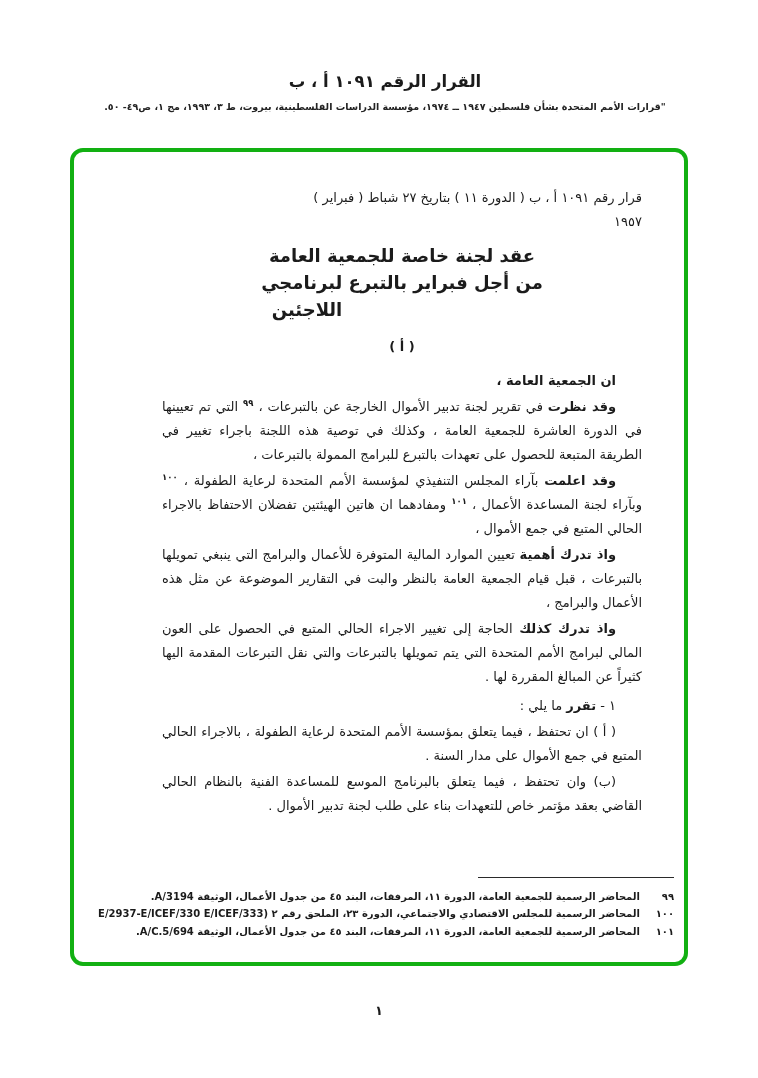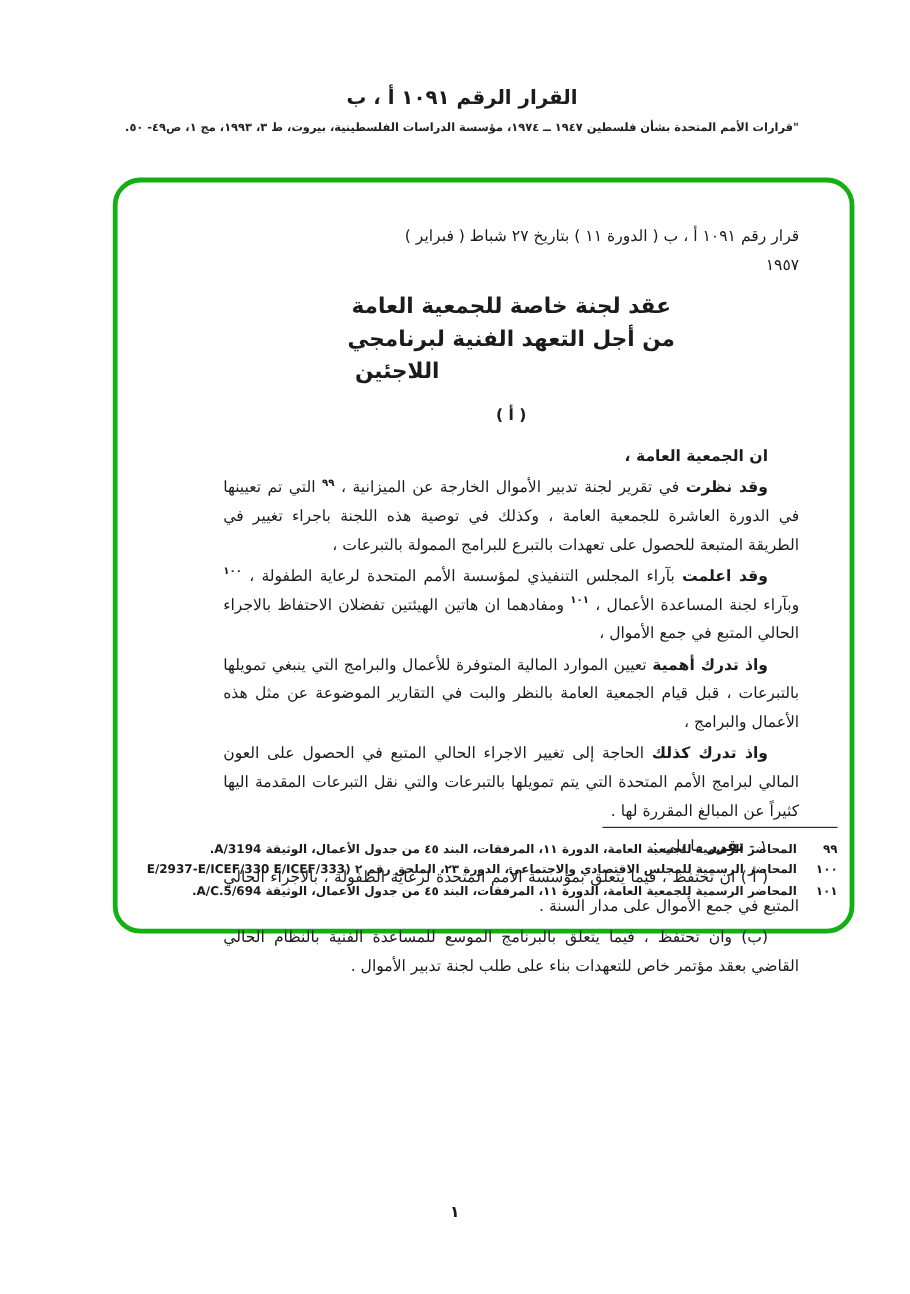--- a/index.html
+++ b/index.html
@@ -35,25 +35,24 @@
     margin-top: 10px;
     font-size: 9.5px;
     font-weight: bold;
     color: #222;
   }
   .green-frame {
     position: absolute;
     left: 70px;
     top: 148px;
     width: 618px;
-    height: 630px;
+    height: 818px;
     border: 4px solid #12b012;
-    border-radius: 23px;
+    border-radius: 13px;
     box-sizing: border-box;
-    margin-left: 24px;
   }
   .doc-body {
     position: absolute;
     top: 34px;
     right: 42px;
     width: 480px;
     direction: rtl;
     text-align: justify;
     font-size: 13px;
     line-height: 24px;
@@ -132,29 +131,29 @@
   </header>
 
   <section class="green-frame">
 
     <div class="doc-body">
 
       <p class="heading"><span>قرار رقم ١٠٩١ أ ، ب ( الدورة ١١ ) بتاريخ ٢٧ شباط ( فبراير )</span><br><span>١٩٥٧</span></p>
 
       <div class="doc-title">
         <div class="title-line">عقد لجنة خاصة للجمعية العامة</div>
-        <div class="title-line">من أجل التعهد الفنية لبرنامجي</div>
+        <div class="title-line">من أجل فبراير بالتبرع لبرنامجي</div>
         <div class="title-line title-line-shift">اللاجئين</div>
       </div>
 
       <div class="section-marker">( أ )</div>
 
       <p class="opening">ان الجمعية العامة ،</p>
 
-      <p class="para"><span class="lead">وقد نظرت</span><span> في تقرير لجنة تدبير الأموال الخارجة عن الميزانية ، </span><sup class="ref">٩٩</sup><span> التي تم تعيينها في الدورة العاشرة للجمعية العامة ، وكذلك في توصية هذه اللجنة باجراء تغيير في الطريقة المتبعة للحصول على تعهدات بالتبرع للبرامج الممولة بالتبرعات ،</span></p>
+      <p class="para"><span class="lead">وقد نظرت</span><span> في تقرير لجنة تدبير الأموال الخارجة عن بالتبرعات ، </span><sup class="ref">٩٩</sup><span> التي تم تعيينها في الدورة العاشرة للجمعية العامة ، وكذلك في توصية هذه اللجنة باجراء تغيير في الطريقة المتبعة للحصول على تعهدات بالتبرع للبرامج الممولة بالتبرعات ،</span></p>
 
       <p class="para"><span class="lead">وقد اعلمت</span><span> بآراء المجلس التنفيذي لمؤسسة الأمم المتحدة لرعاية الطفولة ، </span><sup class="ref">١٠٠</sup><span> وبآراء لجنة المساعدة الأعمال ، </span><sup class="ref">١٠١</sup><span> ومفادهما ان هاتين الهيئتين تفضلان الاحتفاظ بالاجراء الحالي المتبع في جمع الأموال ،</span></p>
 
       <p class="para"><span class="lead">واذ تدرك أهمية</span><span> تعيين الموارد المالية المتوفرة للأعمال والبرامج التي ينبغي تمويلها بالتبرعات ، قبل قيام الجمعية العامة بالنظر والبت في التقارير الموضوعة عن مثل هذه الأعمال والبرامج ،</span></p>
 
       <p class="para"><span class="lead">واذ تدرك كذلك</span><span> الحاجة إلى تغيير الاجراء الحالي المتبع في الحصول على العون المالي لبرامج الأمم المتحدة التي يتم تمويلها بالتبرعات والتي نقل التبرعات المقدمة اليها كثيراً عن المبالغ المقررة لها .</span></p>
 
       <p class="para decide"><span>١ - </span><span class="lead">تقرر</span><span> ما يلي :</span></p>
 
       <p class="para"><span>( أ )</span><span> ان تحتفظ ، فيما يتعلق بمؤسسة الأمم المتحدة لرعاية الطفولة ، بالاجراء الحالي المتبع في جمع الأموال على مدار السنة .</span></p>

